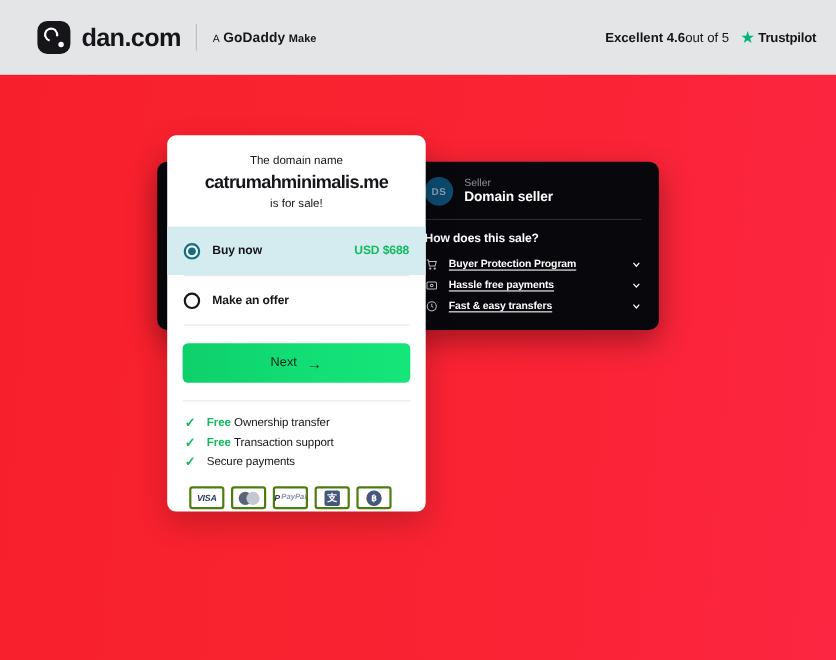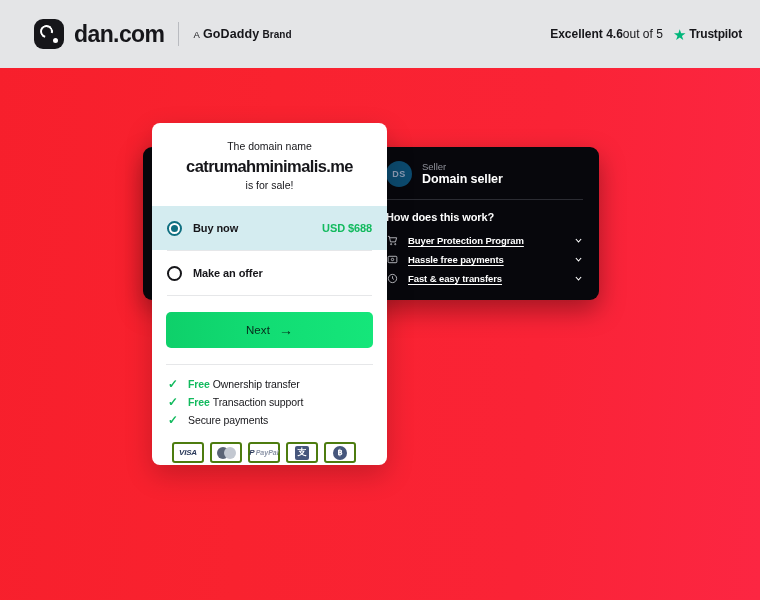--- a/index.html
+++ b/index.html
@@ -407,42 +407,42 @@
     <div class="brand">
       <div class="logo-mark">
         <span class="c-ring"></span>
         <span class="c-dot"></span>
       </div>
       <div class="logo-text">dan.com</div>
       <div class="logo-divider"></div>
       <div class="brand-by">
         <span class="a-small">A</span>
         <span class="gd">GoDaddy</span>
-        <span class="brand-word">Brand</span>
+        <span class="brand-word">Make</span>
       </div>
     </div>
     <div class="trust">
       <span class="tp-strong">Excellent 4.6</span>
       <span> out of 5</span>
       <span class="tp-star">★</span>
       <span class="tp-name">Trustpilot</span>
     </div>
   </div>
 
   <div class="seller-panel">
     <div class="seller-inner">
       <div class="seller-head">
         <div class="avatar">DS</div>
         <div class="seller-meta">
           <div class="seller-label">Seller</div>
           <div class="seller-name">Domain seller</div>
         </div>
       </div>
       <div class="seller-rule"></div>
-      <div class="hdw-title">How does this work?</div>
+      <div class="hdw-title">How does this sale?</div>
 
       <div class="acc-row">
         <span class="acc-icon">
           <svg width="11" height="11" viewBox="0 0 24 24" fill="none" stroke="currentColor" stroke-width="2">
             <path d="M2 3h3l2.5 12h11l2.5-9H6"></path>
               <circle cx="9" cy="20" r="1.3"></circle>
               <circle cx="18" cy="20" r="1.3"></circle>
           </svg>
         </span>
         <span class="acc-label">Buyer Protection Program</span>

